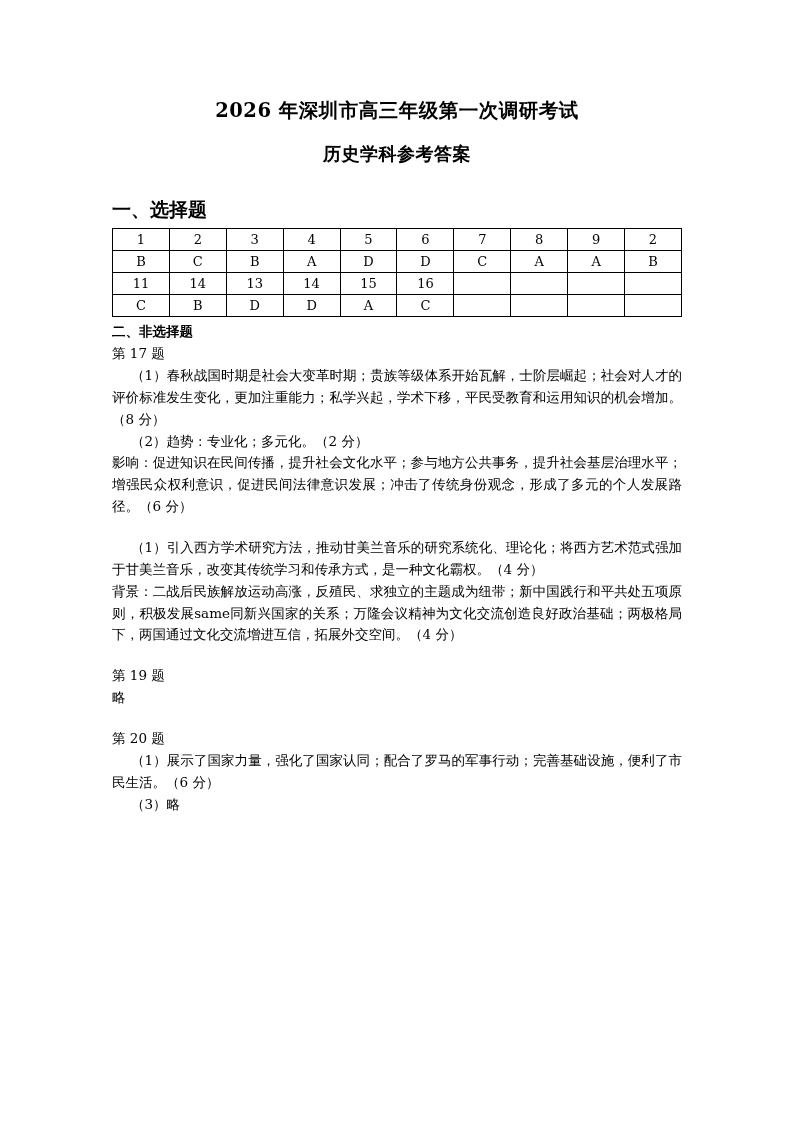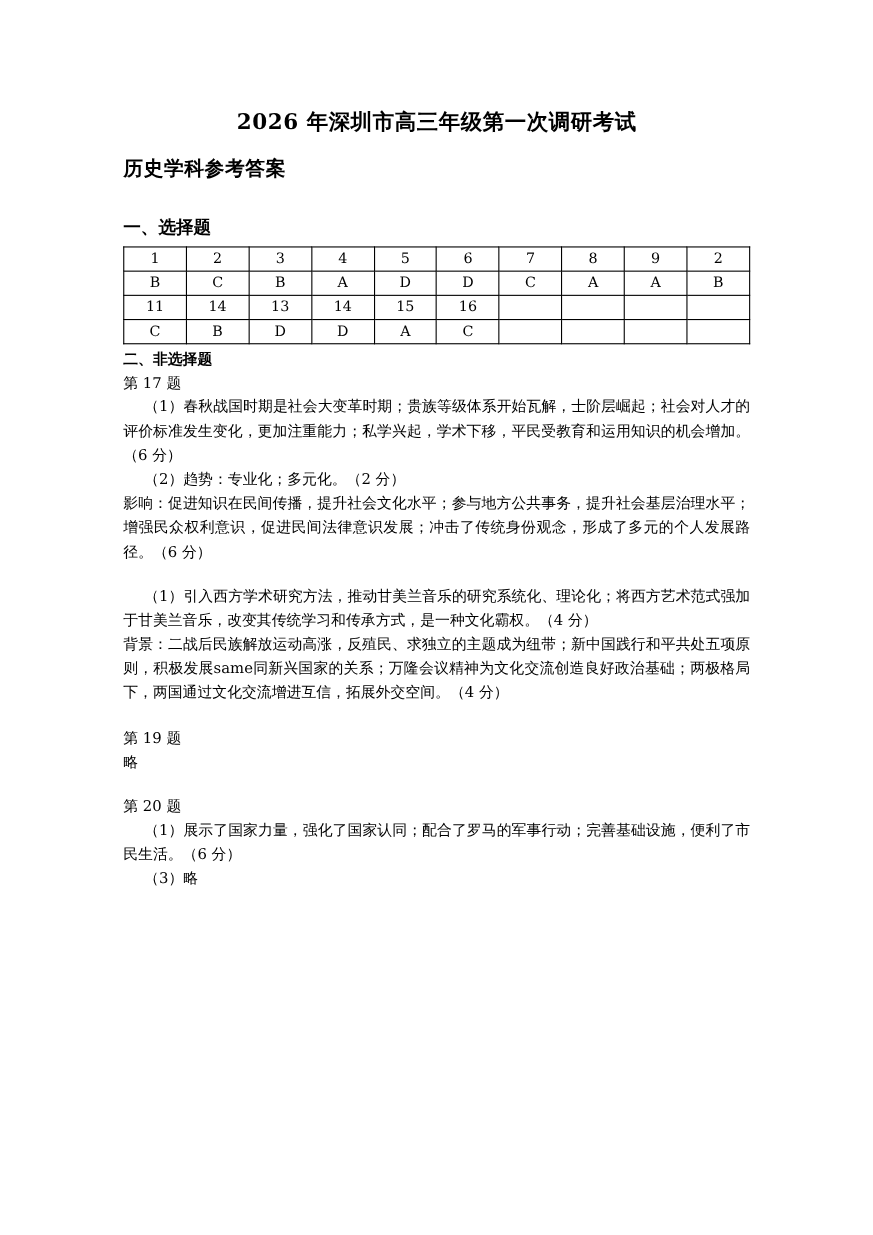--- a/index.html
+++ b/index.html
@@ -23,29 +23,29 @@
   }
   .doc-title {
     text-align: center;
     font-size: 19.5px;
     font-weight: bold;
     letter-spacing: 0.5px;
     margin: 0 0 6px 0;
     line-height: 1.6;
   }
   .doc-subtitle {
-    text-align: left;
+    text-align: center;
     font-size: 18px;
     font-weight: bold;
     letter-spacing: 0.5px;
     margin: 14px 0 26px 0;
     line-height: 1.6;
   }
   .section-heading {
-    font-size: 16px;
+    font-size: 19px;
     font-weight: bold;
     margin: 12px 0 5px 0;
     line-height: 1.5;
   }
   table.answer-table {
     border-collapse: collapse;
     width: 100%;
     table-layout: fixed;
     margin: 0 0 2px 0;
   }
@@ -143,21 +143,21 @@
         <td></td>
         <td></td>
       </tr>
     </tbody>
   </table>
 
   <div class="section-heading2">二、非选择题</div>
 
   <div>
     <div class="q-head">第 17 题</div>
-    <p class="para indent">（1）春秋战国时期是社会大变革时期；贵族等级体系开始瓦解，士阶层崛起；社会对人才的评价标准发生变化，更加注重能力；私学兴起，学术下移，平民受教育和运用知识的机会增加。（6 分）</p>
+    <p class="para indent">（1）春秋战国时期是社会大变革时期；贵族等级体系开始瓦解，士阶层崛起；社会对人才的评价标准发生变化，更加注重能力；私学兴起，学术下移，平民受教育和运用知识的机会增加。（8 分）</p>
     <p class="para indent">（2）趋势：专业化；多元化。（2 分）</p>
     <p class="para">影响：促进知识在民间传播，提升社会文化水平；参与地方公共事务，提升社会基层治理水平；增强民众权利意识，促进民间法律意识发展；冲击了传统身份观念，形成了多元的个人发展路径。（6 分）</p>
   </div>
 
   <div class="spacer"></div>
 
   <div>
     <p class="para indent">（1）引入西方学术研究方法，推动甘美兰音乐的研究系统化、理论化；将西方艺术范式强加于甘美兰音乐，改变其传统学习和传承方式，是一种文化霸权。（4 分）</p>
     <p class="para">背景：二战后民族解放运动高涨，反殖民、求独立的主题成为纽带；新中国践行和平共处五项原则，积极发展same同新兴国家的关系；万隆会议精神为文化交流创造良好政治基础；两极格局下，两国通过文化交流增进互信，拓展外交空间。（4 分）</p>
   </div>

